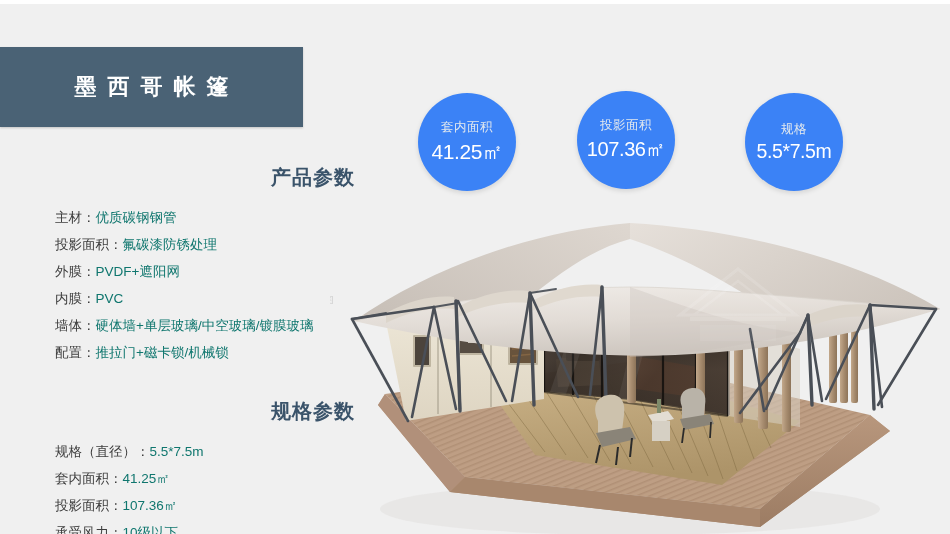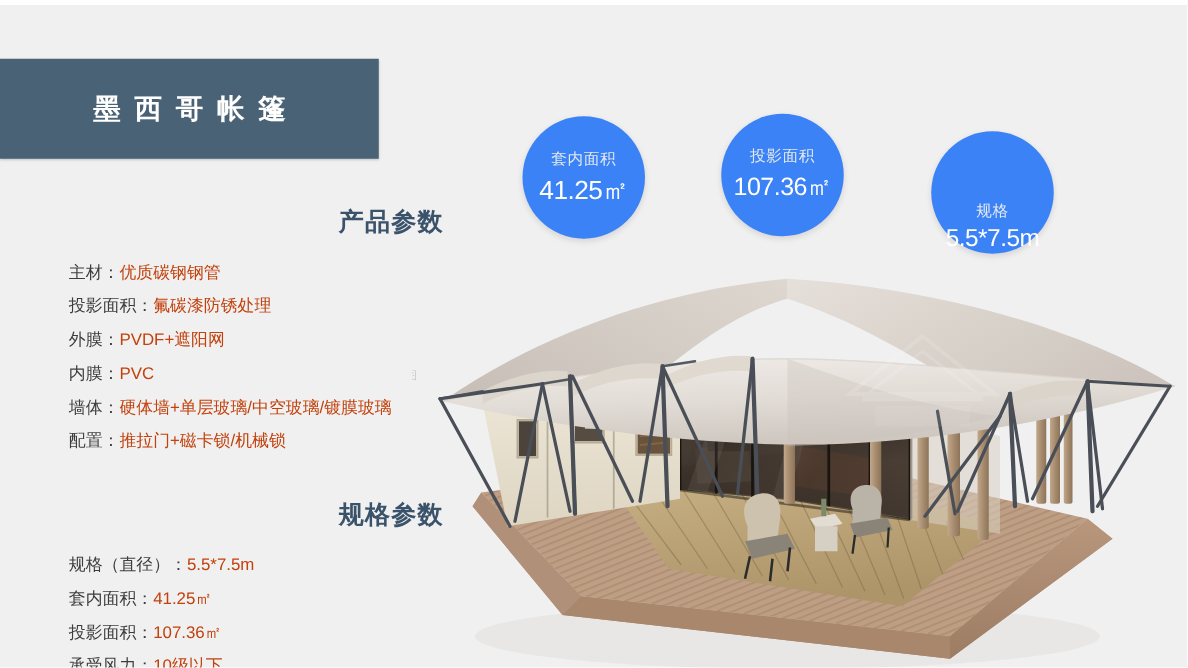--- a/index.html
+++ b/index.html
@@ -32,34 +32,34 @@
   .section-heading{
     font-size:20px; font-weight:bold; color:#3a536a;
     letter-spacing:1px; margin-bottom:13px;text-align:right;
   }
   .section-heading.second{ margin-top:32px; }
   .spec-row{
     font-size:13.5px; line-height:27px; white-space:nowrap;
     color:#6f6f6f;
   }
   .spec-row .k{ font-weight:normal; color:#3d3d3d; }
-  .spec-row .v{ color:#c2410c; }
+  .spec-row .v{ color:#0f766e; }
 
   
   .badges{ position:absolute; left:405px; top:84px; width:460px; height:112px; }
   .badge{
     position:absolute; width:98px; height:98px; border-radius:50%;
     background:#3b82f6;
     display:flex; flex-direction:column; align-items:center; justify-content:center;
     color:#ffffff; text-align:center;
     box-shadow:0 2px 5px rgba(0,0,0,.12);
   }
   .badge.b1{ left:13px;  top:5px; }
   .badge.b2{ left:172px; top:3px; }
-  .badge.b3{ left:340px; top:17px;justify-content:flex-end; }
+  .badge.b3{ left:340px; top:5px; }
   .badge .badge-label{ font-size:12.5px; color:#e3e9ee; margin-bottom:2px; letter-spacing:.5px; }
   .badge .badge-value{ font-size:21px; font-weight:300; letter-spacing:-.4px; white-space:nowrap; }
   .badge.b2 .badge-value{ font-size:20px; }
   .badge.b3 .badge-value{ font-size:19.5px; }
 
   
   .render{
     position:absolute; left:330px; top:205px; width:620px; height:329px;
     overflow:hidden;
   }

